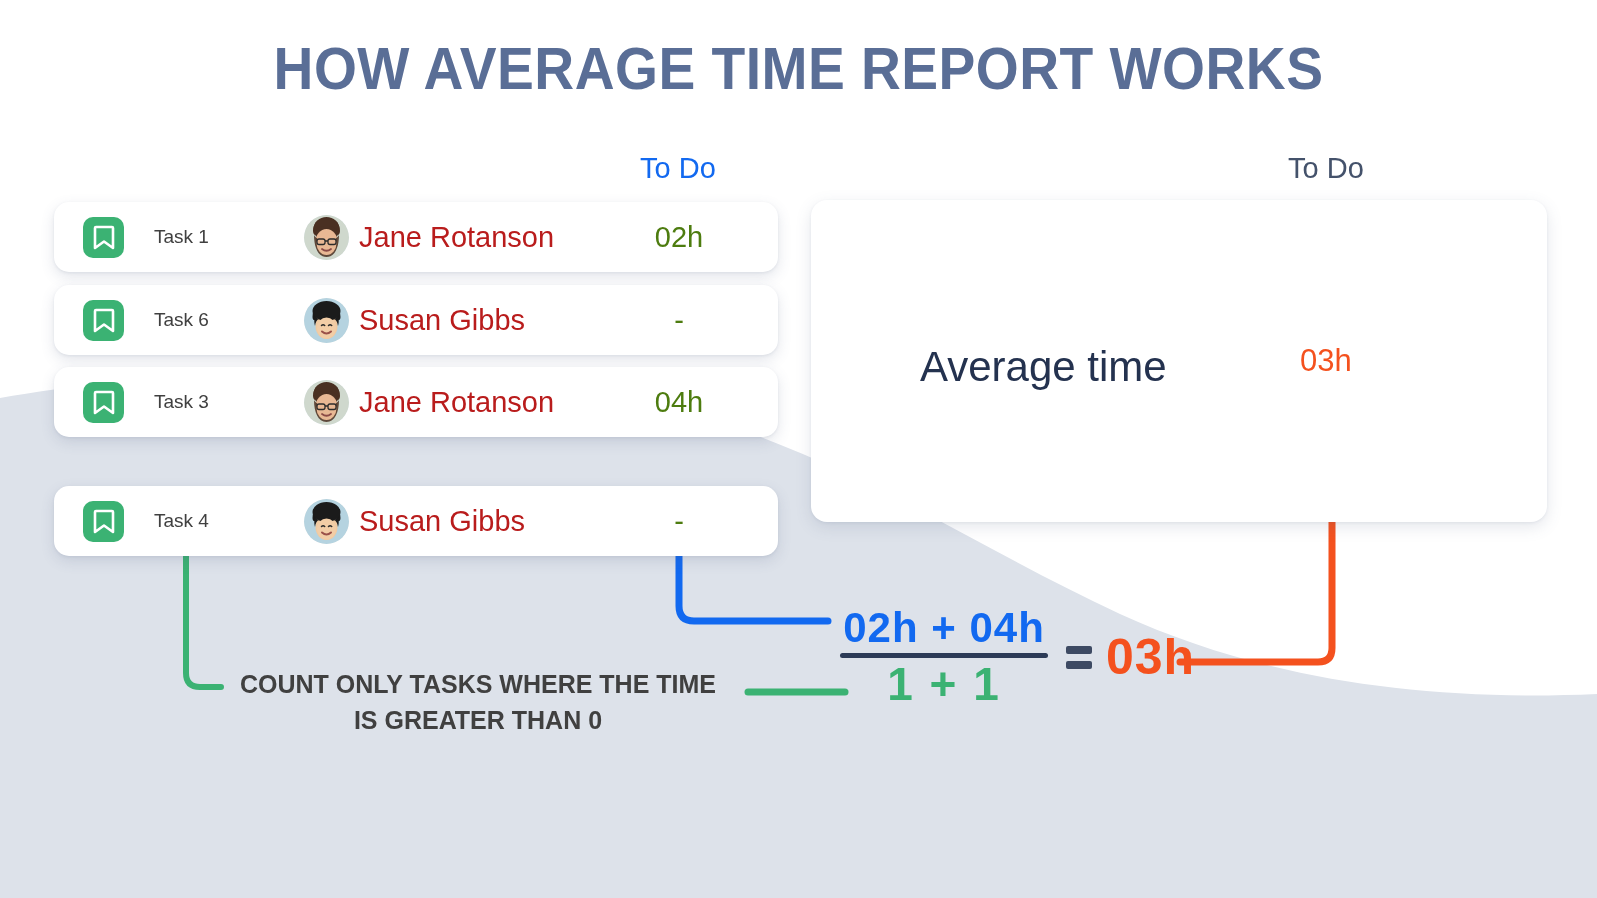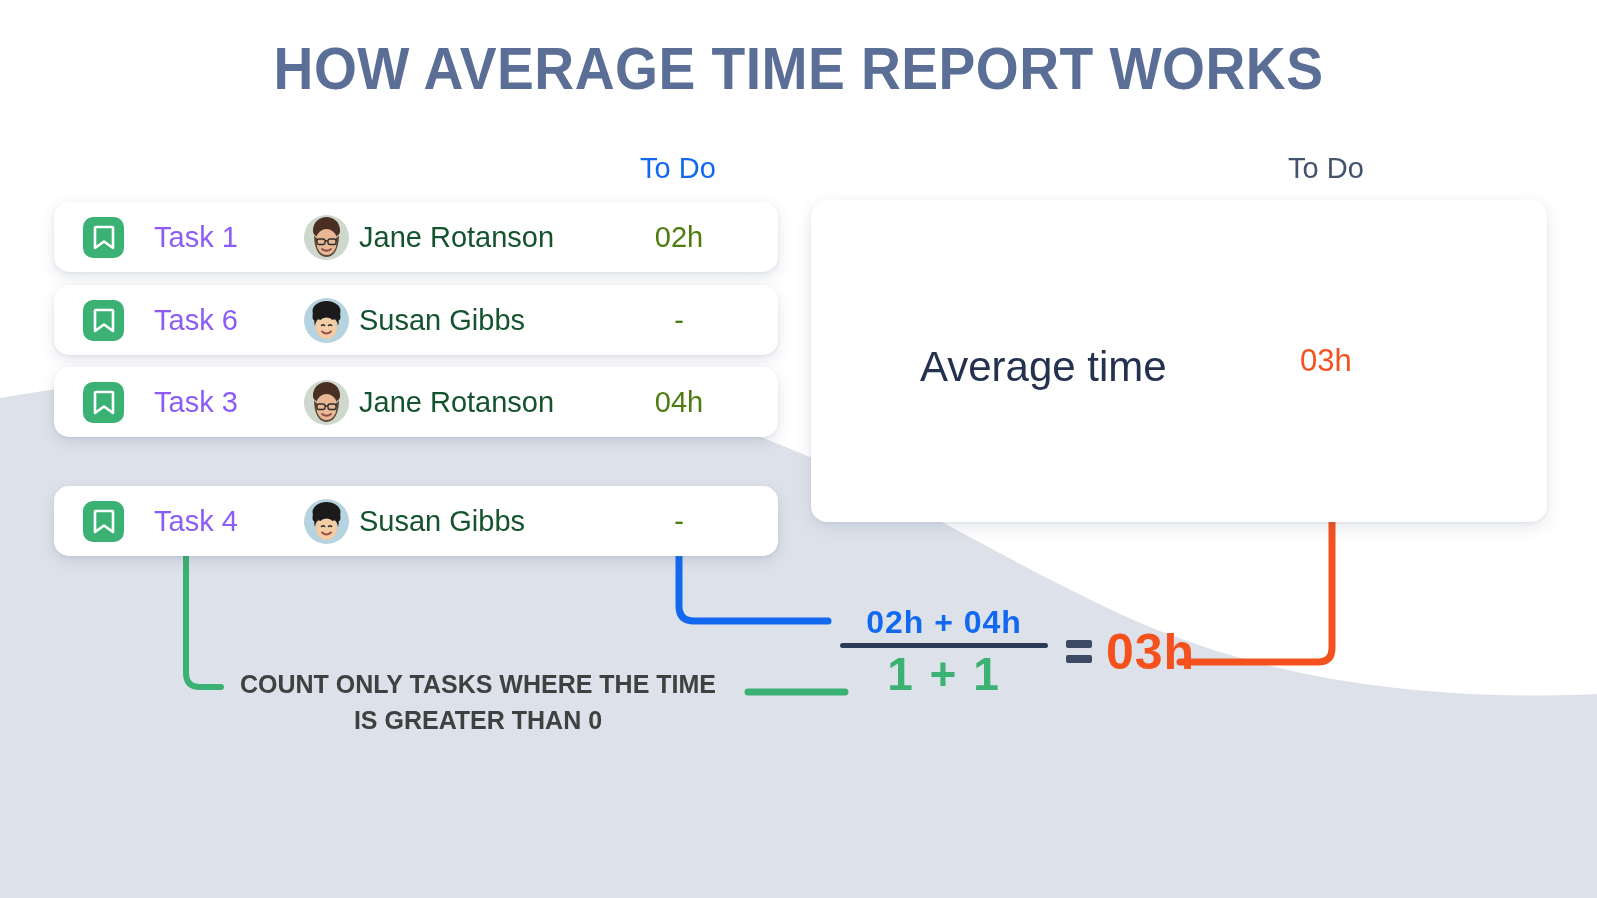--- a/index.html
+++ b/index.html
@@ -53,30 +53,30 @@
 
   .bm-icon {
     position:absolute; left:29px;
     width:41px; height:41px;
     background:#3bb273;
     border-radius:10px;
     display:flex; align-items:center; justify-content:center;
   }
   .task-name {
     position:absolute; left:100px;
-    font-size:29px; color:#8b5cf6; white-space:nowrap;
+    font-size:19px; color:#404040; white-space:nowrap;
   }
   .avatar {
     position:absolute; left:250px;
     width:45px; height:45px; border-radius:50%;
     overflow:hidden; background:#d8e2e4;
   }
   .assignee {
     position:absolute; left:305px;
-    font-size:29px; color:#14532d; white-space:nowrap;
+    font-size:29px; color:#b91c1c; white-space:nowrap;
   }
   .time-val {
     position:absolute; left:570px; width:110px;
     text-align:center;
     font-size:29px; color:#4d7c0f; white-space:nowrap;
   }
 
   
   #avg-panel {
     position:absolute; left:811px; top:200px;
@@ -109,21 +109,21 @@
   }
 
   
   #formula {
     position:absolute; left:840px; top:606px;
     z-index:5;
     display:flex; align-items:center;
   }
   .frac { display:flex; flex-direction:column; align-items:center; }
   .frac-num {
-    font-size:32px; font-weight:bold; color:#1269f0;
+    font-size:42px; font-weight:bold; color:#1269f0;
     font-family:"Liberation Sans Narrow","Liberation Sans",sans-serif;
     letter-spacing:1px; line-height:1.05;
   }
   .frac-bar { width:208px; height:5px; background:#2c3b57; border-radius:3px; margin:3px 0 2px; }
   .frac-den {
     font-size:46px; font-weight:bold; color:#3bb273;
     font-family:"Liberation Sans Narrow","Liberation Sans",sans-serif;
     letter-spacing:2px; line-height:1.05;text-align:center;
   }
   #eq-sign {

